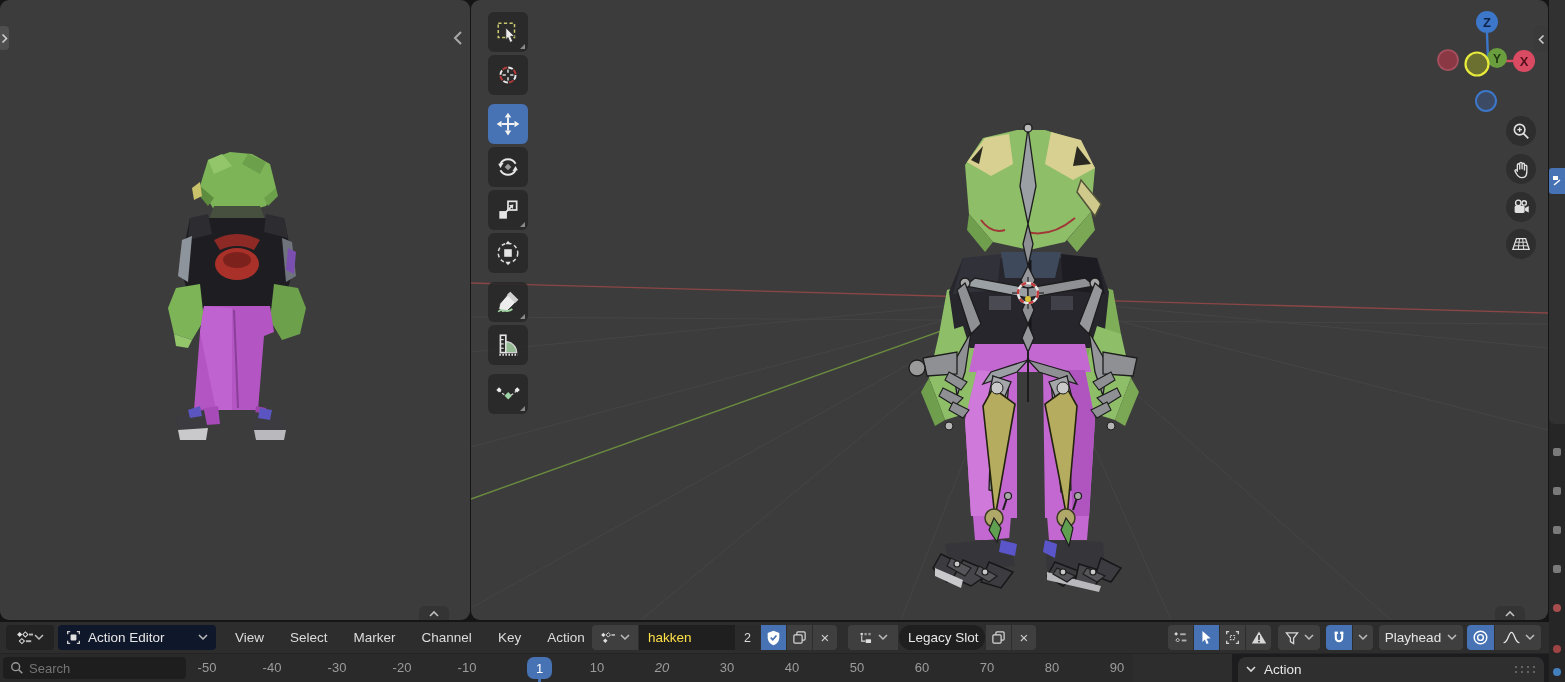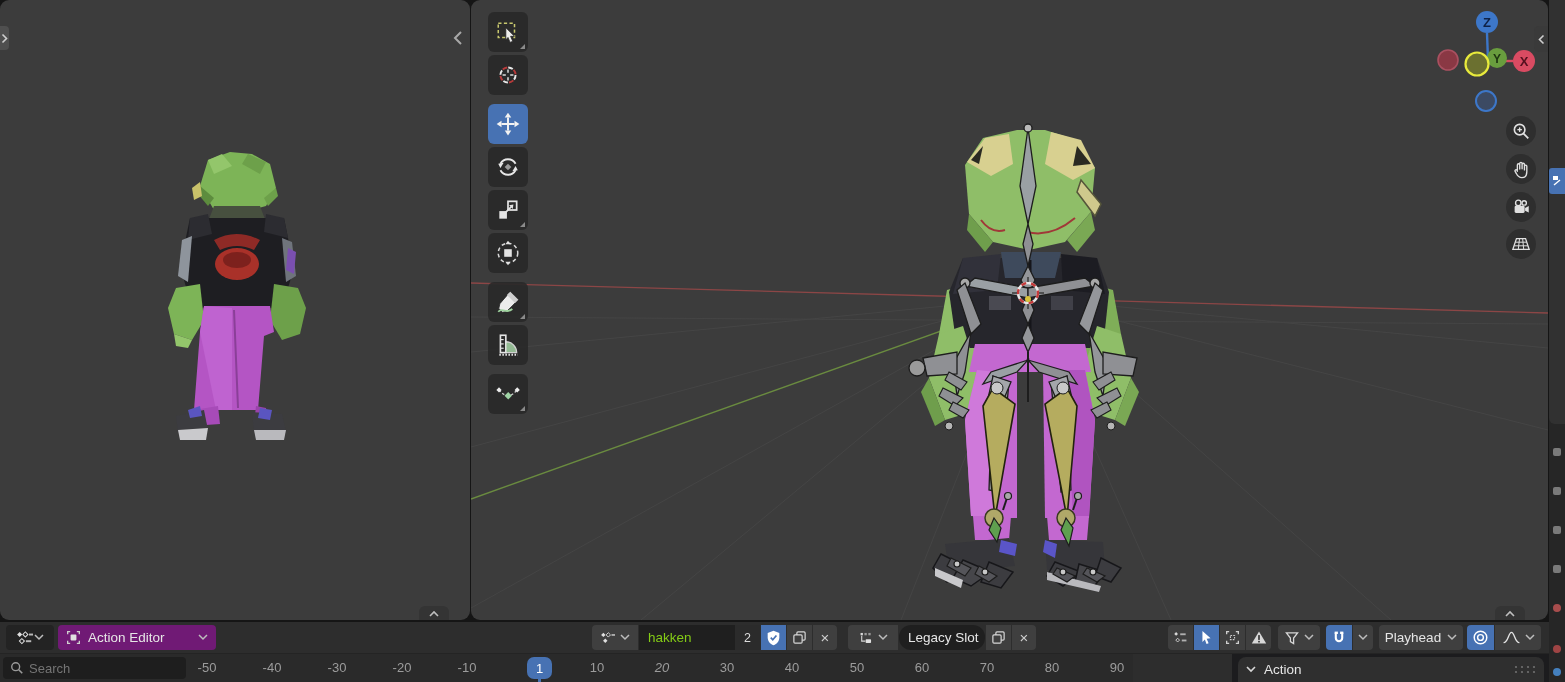--- a/index.html
+++ b/index.html
@@ -438,45 +438,46 @@
         <rect x="8.4" y="3" width="4" height="4" transform="rotate(45 10.4 5)" fill="none" stroke="#e0e0e0" stroke-width="1.1"></rect>
         <rect x="14.5" y="4" width="4.5" height="2.2" fill="#b8b8b8"></rect>
         <rect x="4.5" y="10.5" width="4" height="4" transform="rotate(45 6.5 12.5)" fill="none" stroke="#e0e0e0" stroke-width="1.1"></rect>
         <rect x="11" y="11.5" width="6" height="2.2" fill="#b8b8b8"></rect>
       </svg>
       <svg class="chv" viewBox="0 0 10 7">
           <polyline points="1,1 5,5 9,1" fill="none" stroke="#bdbdbd" stroke-width="1.5"></polyline>
         </svg>
     </div>
 
-    <div class="pill" style="left:58px;width:158px;background:#701a75;justify-content:flex-start;padding:0 8px;gap:7px">
+    <div class="pill" style="left:58px;width:158px;background:#0f172a;justify-content:flex-start;padding:0 8px;gap:7px">
       <svg width="15" height="15" viewBox="0 0 18 18">
         <path d="M2,5 V2 H5 M13,2 H16 V5 M16,13 V16 H13 M5,16 H2 V13" fill="none" stroke="#cfcfcf" stroke-width="1.6"></path>
         <rect x="5.5" y="5.5" width="7" height="7" rx="1" fill="#e0e0e0"></rect>
       </svg>
       <span class="lbl">Action Editor</span>
       <svg class="chv" style="margin-left:auto" viewBox="0 0 10 7">
           <polyline points="1,1 5,5 9,1" fill="none" stroke="#bdbdbd" stroke-width="1.5"></polyline>
         </svg>
     </div>
 
+    <div class="abs" style="left:222px;top:0;height:32px"><span class="menu">View</span><span class="menu">Select</span><span class="menu">Marker</span><span class="menu">Channel</span><span class="menu">Key</span><span class="menu">Action</span></div>
 
     <div class="pill btn" style="left:592px;width:46px;border-radius:4px 0 0 4px;gap:4px">
       <svg width="16" height="14" viewBox="0 0 20 18">
         <rect x="2" y="3" width="4" height="4" transform="rotate(45 4 5)" fill="#e0e0e0"></rect>
         <rect x="8.4" y="3" width="4" height="4" transform="rotate(45 10.4 5)" fill="none" stroke="#e0e0e0" stroke-width="1.1"></rect>
         <rect x="14.5" y="4" width="4.5" height="2.2" fill="#b8b8b8"></rect>
         <rect x="4.5" y="10.5" width="4" height="4" transform="rotate(45 6.5 12.5)" fill="#e0e0e0"></rect>
       </svg>
       <svg class="chv" viewBox="0 0 10 7">
           <polyline points="1,1 5,5 9,1" fill="none" stroke="#bdbdbd" stroke-width="1.5"></polyline>
         </svg>
     </div>
     <div class="pill fielddark" style="left:639px;width:96px;border-radius:0;justify-content:flex-start;padding:0 9px">
-      <span class="lbl" style="color:#84cc16">hakken</span>
+      <span class="lbl" style="color:#fde047">hakken</span>
     </div>
     <div class="pill" style="left:735px;width:25px;border-radius:0;background:#2b2b2b">
       <span style="font-size:12.5px;color:#dcdcdc">2</span>
     </div>
     <div class="pill blue" style="left:761px;width:25px;border-radius:0">
       <svg width="15" height="16" viewBox="0 0 20 22">
         <path d="M10,1 L18,4.2 V10 C18,15.5 14.8,19 10,21 C5.2,19 2,15.5 2,10 V4.2 Z" fill="#fff"></path>
         <polyline points="6.2,10.5 9,13.4 14,7.6" fill="none" stroke="#4772b3" stroke-width="2.3"></polyline>
       </svg>
     </div>

